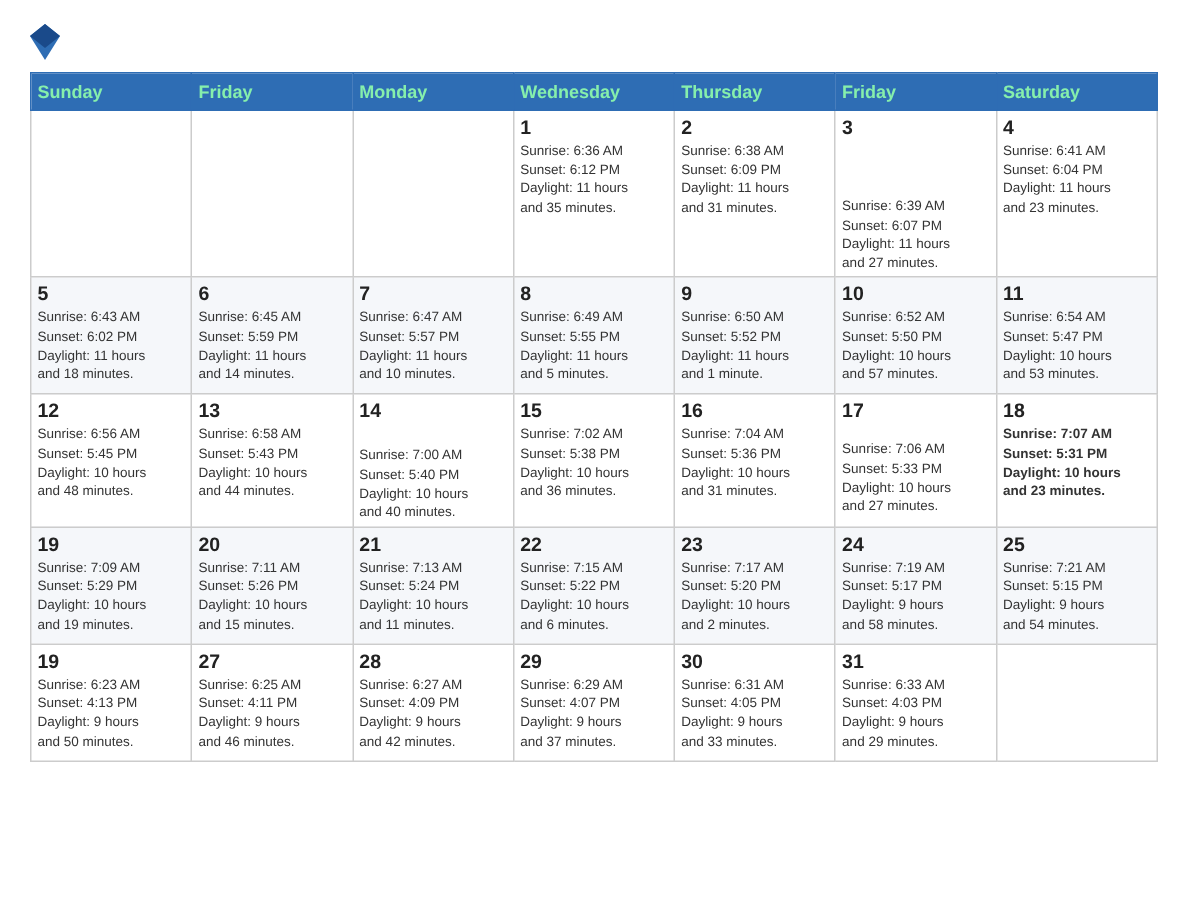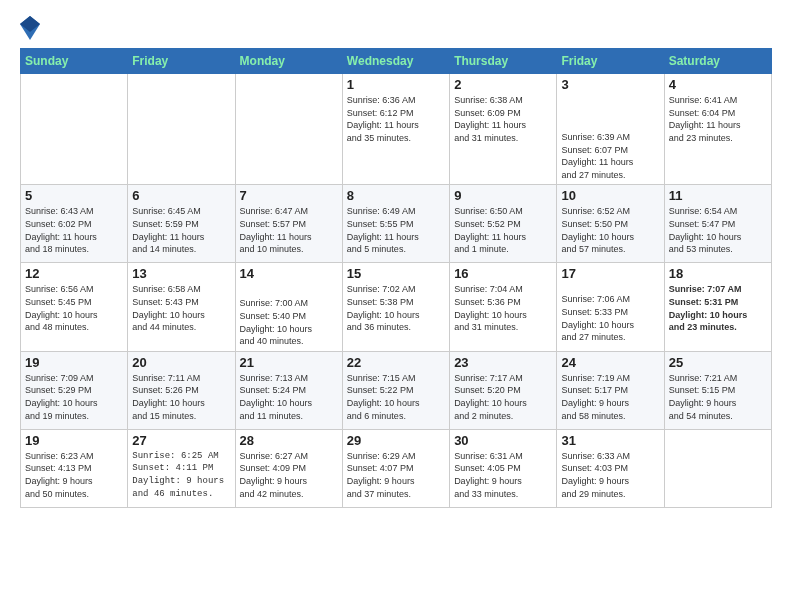--- a/index.html
+++ b/index.html
@@ -314,21 +314,21 @@
         <tr>
           <td>
             <div class="day-number">19</div>
             <div class="day-info" style="white-space: pre-line;">Sunrise: 6:23 AM
 Sunset: 4:13 PM
 Daylight: 9 hours
 and 50 minutes.</div>
           </td>
           <td>
             <div class="day-number">27</div>
-            <div class="day-info" style="white-space: pre-line; font-family: Liberation Mono, monospace;">Sunrise: 6:25 AM
+            <div class="day-info" style="white-space: pre-line;">Sunrise: 6:25 AM
 Sunset: 4:11 PM
 Daylight: 9 hours
 and 46 minutes.</div>
           </td>
           <td>
             <div class="day-number">28</div>
             <div class="day-info" style="white-space: pre-line;">Sunrise: 6:27 AM
 Sunset: 4:09 PM
 Daylight: 9 hours
 and 42 minutes.</div>

